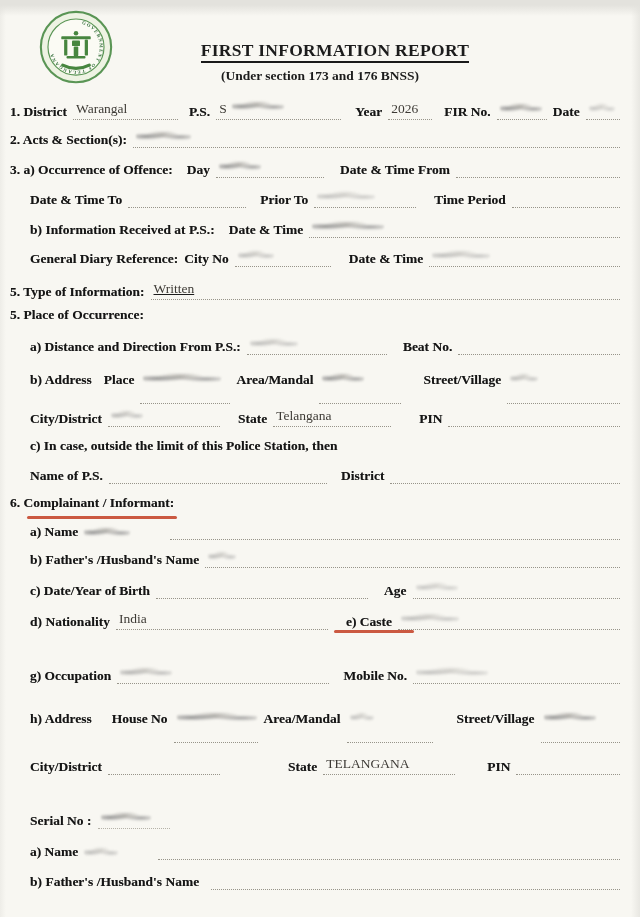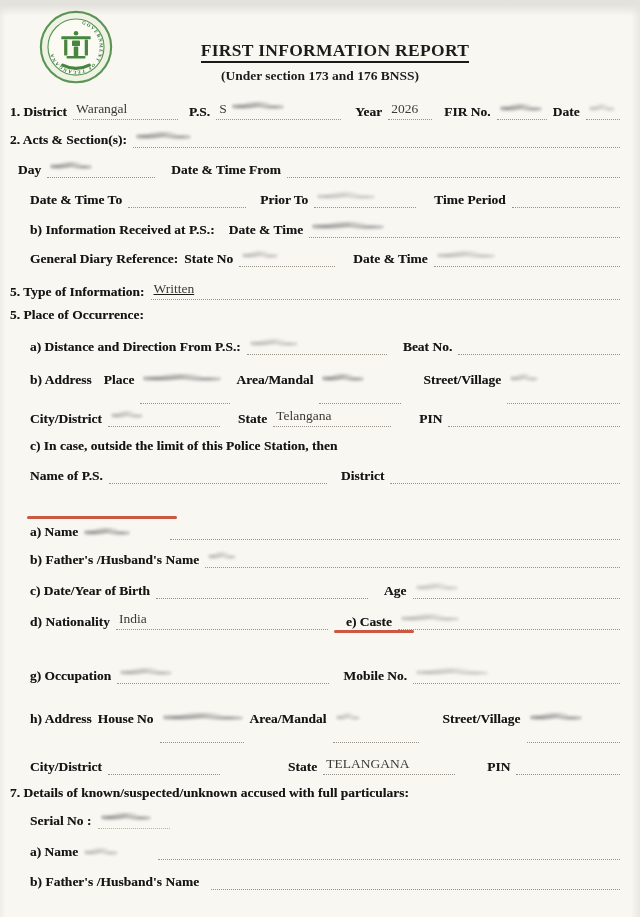--- a/index.html
+++ b/index.html
@@ -91,20 +91,21 @@
   </div>
 
   <div class="row" style="top:131px">
     <span class="lbl">2. Acts &amp; Section(s):</span>
     <span class="dval fill">
         <span class="smudge" style="width:55px"></span>
       </span>
   </div>
 
   <div class="row" style="top:161px">
+    <span class="lbl">3. a) Occurrence of Offence:</span>
     <span class="lbl" style="margin-left:8px">Day</span>
     <span class="dval" style="width:108px">
         <span class="smudge" style="width:42px"></span>
       </span>
     <span class="lbl" style="margin-left:10px">Date &amp; Time From</span>
     <span class="dval fill"></span>
   </div>
 
   <div class="row ind" style="top:191px">
     <span class="lbl">Date &amp; Time To</span>
@@ -120,21 +121,21 @@
   <div class="row ind" style="top:221px">
     <span class="lbl">b) Information Received at P.S.:</span>
     <span class="lbl" style="margin-left:8px">Date &amp; Time</span>
     <span class="dval fill">
         <span class="smudge" style="width:72px"></span>
       </span>
   </div>
 
   <div class="row ind" style="top:250px">
     <span class="lbl">General Diary Reference:</span>
-    <span class="lbl">State No</span>
+    <span class="lbl">City No</span>
     <span class="dval" style="width:96px">
         <span class="smudge" style="width:36px;opacity:.6"></span>
       </span>
     <span class="lbl" style="margin-left:12px">Date &amp; Time</span>
     <span class="dval fill">
         <span class="smudge" style="width:58px;opacity:.6"></span>
       </span>
   </div>
 
   <div class="row" style="top:281px">
@@ -190,20 +191,23 @@
     <span class="lbl">c) In case, outside the limit of this Police Station, then</span>
   </div>
 
   <div class="row ind" style="top:467px">
     <span class="lbl">Name of P.S.</span>
     <span class="dval" style="width:218px"></span>
     <span class="lbl" style="margin-left:8px">District</span>
     <span class="dval fill"></span>
   </div>
 
+  <div class="row" style="top:495px">
+    <span class="lbl">6. Complainant / Informant:</span>
+  </div>
   <div class="redline l1"></div>
 
   <div class="row ind" style="top:523px">
     <span class="lbl">a) Name</span>
     <span class="smudge standalone" style="width:46px"></span>
     <span class="dval fill" style="margin-left:34px"></span>
   </div>
 
   <div class="row ind" style="top:551px">
     <span class="lbl">b) Father's /Husband's Name</span>
@@ -240,21 +244,21 @@
         <span class="smudge" style="width:52px;opacity:.7"></span>
       </span>
     <span class="lbl" style="margin-left:8px">Mobile No.</span>
     <span class="dval fill">
         <span class="smudge" style="width:72px;opacity:.55"></span>
       </span>
   </div>
 
   <div class="row ind topalign" style="top:711px">
     <span class="lbl">h) Address</span>
-    <span class="lbl" style="">House No</span>
+    <span class="lbl" style="margin-left:14px">House No</span>
     <span class="dval tall" style="width:84px">
         <span class="smudge" style="width:80px"></span>
       </span>
     <span class="lbl">Area/Mandal</span>
     <span class="dval tall" style="width:86px">
         <span class="smudge" style="width:24px;opacity:.55"></span>
       </span>
     <span class="lbl" style="margin-left:18px">Street/Village</span>
     <span class="dval tall fill">
         <span class="smudge" style="width:52px"></span>
@@ -265,23 +269,20 @@
     <span class="lbl">City/District</span>
     <span class="dval" style="width:112px"></span>
     <span class="lbl" style="margin-left:62px">State</span>
     <span class="dval" style="width:132px">
         <span class="vtext">TELANGANA</span>
       </span>
     <span class="lbl" style="margin-left:26px">PIN</span>
     <span class="dval fill"></span>
   </div>
 
-  <div class="row" style="top:785px">
-    <span class="lbl">7. Details of known/suspected/unknown accused with full particulars:</span>
-  </div>
 
   <div class="row ind" style="top:812px">
     <span class="lbl">Serial No :</span>
     <span class="dval" style="width:72px;border-bottom-color:#b5b2a8">
         <span class="smudge" style="width:50px"></span>
       </span>
   </div>
 
   <div class="row ind" style="top:843px">
     <span class="lbl">a) Name</span>

